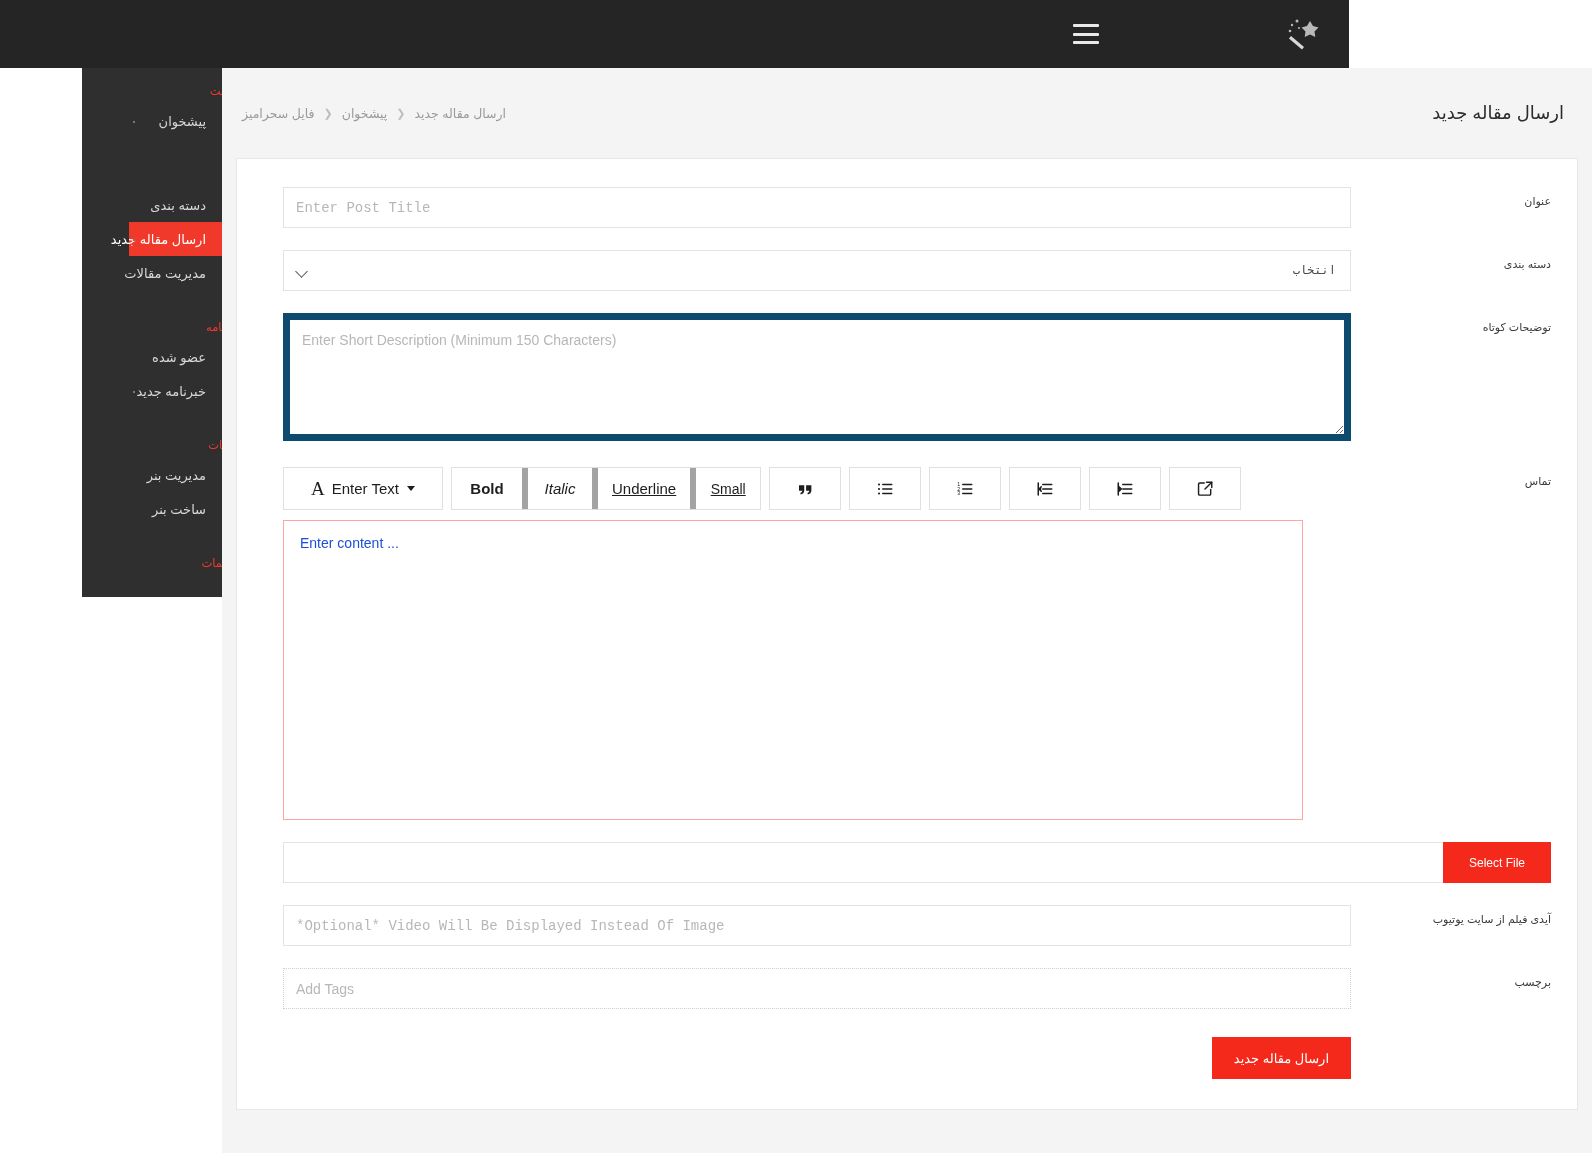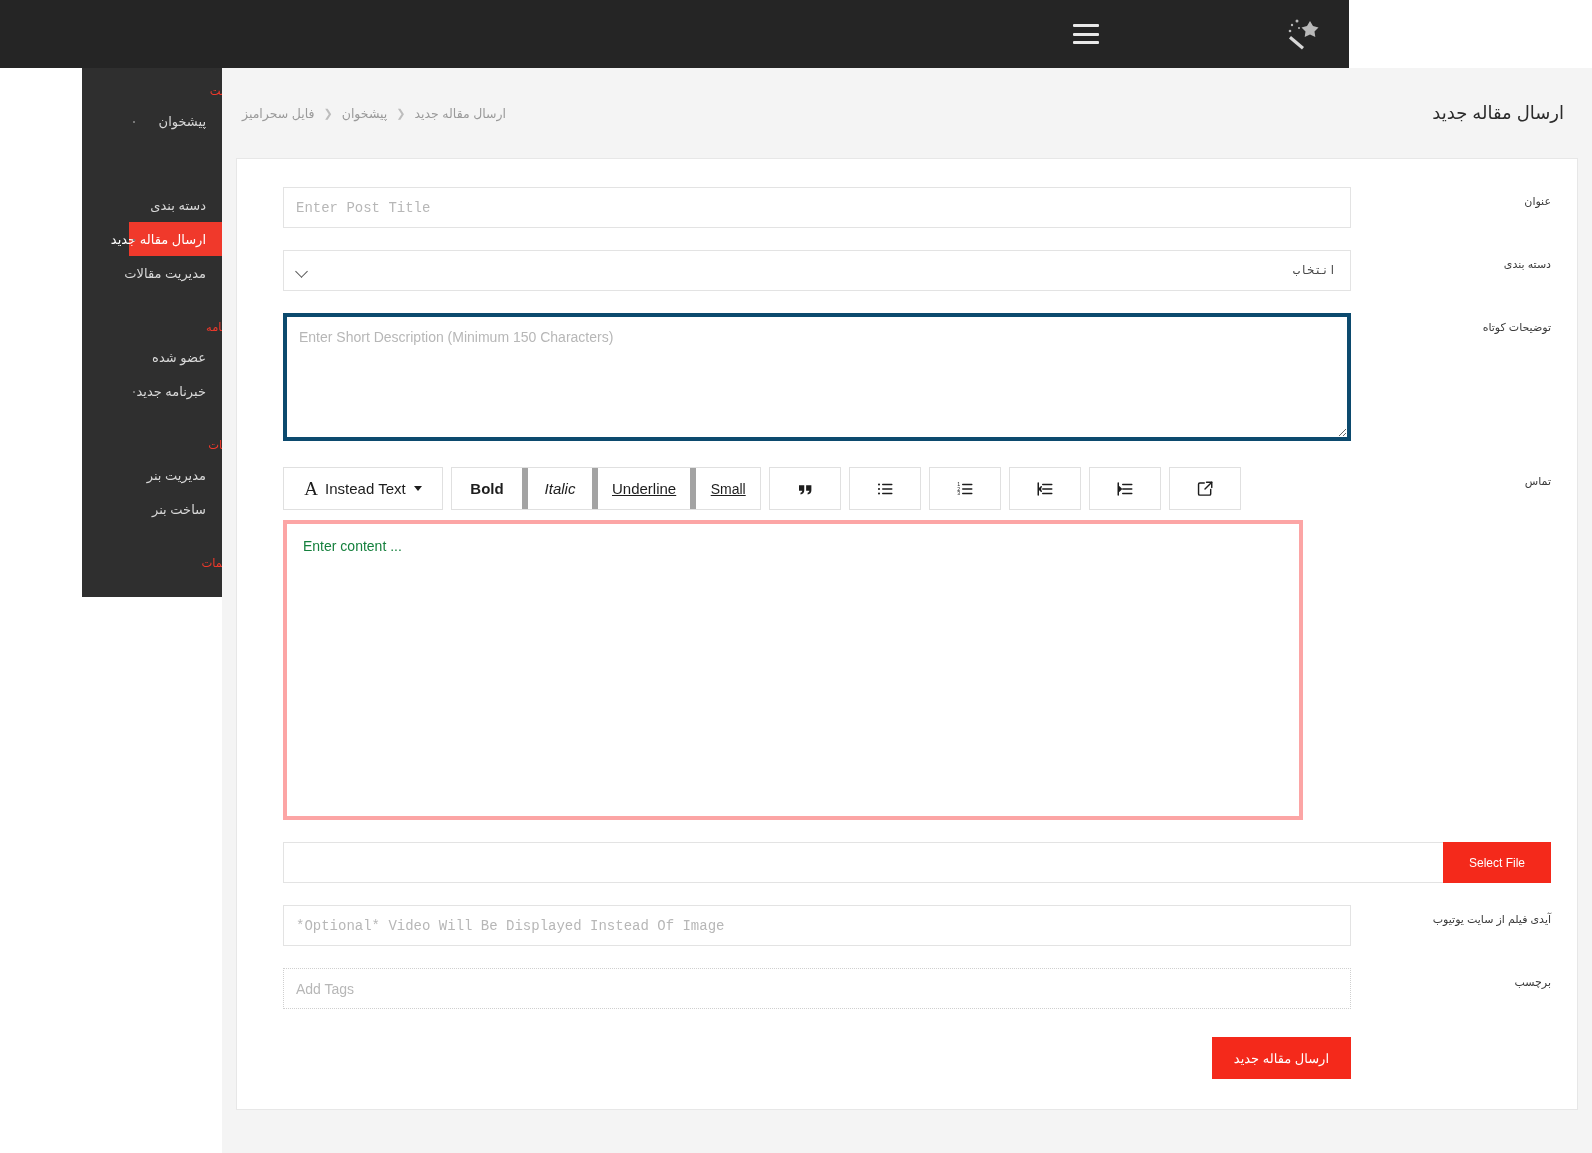--- a/index.html
+++ b/index.html
@@ -97,21 +97,21 @@
     appearance: none; -webkit-appearance: none;
     background-image: none; padding-right: 14px; }
   .select-wrap { position: relative; }
   .select-wrap::after {
     content: ""; position: absolute; left: 14px; top: 17px;
     width: 8px; height: 8px; border-right: 1.6px solid #555; border-bottom: 1.6px solid #555;
     transform: rotate(45deg); pointer-events: none;
   }
 
   textarea.short-desc {
-    width: 100%; height: 128px; border: 4px solid #0c4a6e;
+    width: 100%; height: 128px; border: 7px solid #0c4a6e;
     padding: 12px; font-size: 14px; color: #333; resize: vertical;
     font-family: "Liberation Sans", sans-serif;
   }
   textarea.short-desc::placeholder { color: #b7b7b7; }
 
   
   .editor-toolbar { display: flex; direction: ltr; flex-wrap: nowrap; }
   .tb-group { display: flex; border: 1px solid #e0e0e0; background: #fff; margin-right: 8px; }
   .tb-btn {
     min-width: 70px; height: 41px; display: flex; align-items: center; justify-content: center;
@@ -123,22 +123,22 @@
   .tb-btn.italic { font-style: italic; }
   .tb-btn.underline { text-decoration: underline; }
   .tb-btn.small { font-size: 14px; text-decoration: underline; }
   .tb-btn svg { width: 18px; height: 18px; display: block; }
   .tb-style { min-width: 158px; font-size: 15px; }
   .tb-style .serif-a { font-family: "Liberation Serif", serif; font-size: 19px; margin-right: 7px; }
   .caret { margin-left: 8px; border-top: 5px solid #1d1d1d; border-left: 4px solid transparent; border-right: 4px solid transparent; width: 0; height: 0; }
 
   .editor-body {
     margin-top: 10px; width: 1020px; height: 300px;
-    border: 4px solid #fca5a5; background: #fff;
-    padding: 14px 16px; font-size: 14px; color: #15803d; direction: ltr;
+    border: 1px solid #fca5a5; background: #fff;
+    padding: 14px 16px; font-size: 14px; color: #1d4ed8; direction: ltr;
   }
 
   
   .file-row { display: flex; direction: ltr; }
   .file-text { flex: 1 1 auto; height: 41px; border: 1px solid #e3e3e3; border-right: none; background: #fff; }
   .file-btn {
     background: #f4291b; color: #fff; border: none;
     padding: 0 26px; height: 41px; font-size: 12px; cursor: pointer;
     font-family: "Liberation Sans", sans-serif;
   }
@@ -322,21 +322,21 @@
 
     <div class="form-row">
       <label class="form-label">تماس</label>
       <div class="form-ctrl">
 
         <div class="editor-toolbar">
 
           <div class="tb-group">
             <div class="tb-btn tb-style">
               <span class="serif-a">A</span>
-              <span>Instead Text</span>
+              <span>Enter Text</span>
               <i class="caret"></i>
             </div>
           </div>
 
           <div class="tb-group">
             <div class="tb-btn bold">Bold</div>
             <div class="tb-btn italic">Italic</div>
             <div class="tb-btn underline">Underline</div>
             <div class="tb-btn small">Small</div>
           </div>

